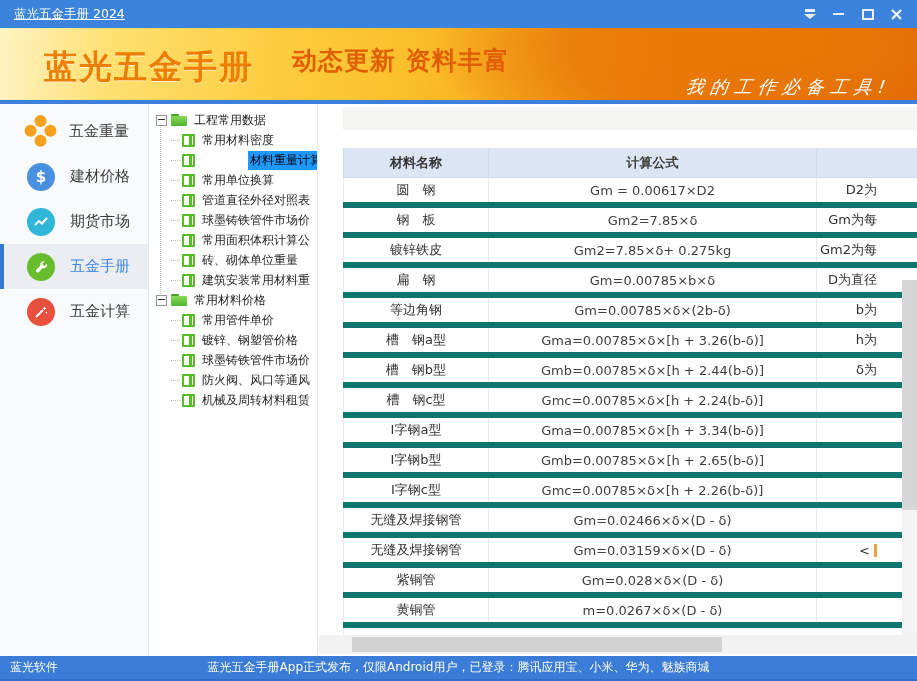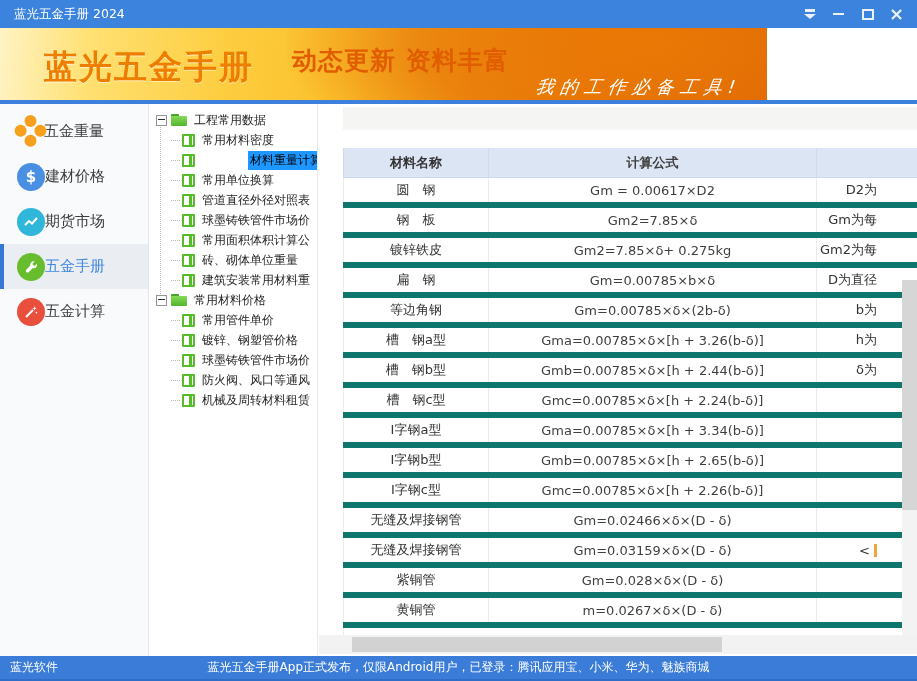--- a/index.html
+++ b/index.html
@@ -1,48 +1,48 @@
 <!DOCTYPE html>
 <html><head>
 <meta charset="utf-8">
 <style>
   html,body{margin:0;padding:0;background:#cfd6e0;}
   .window{position:relative;width:917px;height:681px;overflow:hidden;background:#fff;
           font-family:"DejaVu Sans","Liberation Sans",sans-serif;font-size:12px;color:#333;}
 
   
   .titlebar{position:absolute;left:0;top:0;width:917px;height:28px;background:#3c83dd;
-            display:flex;align-items:center;color:#fff;}
+            display:flex;align-items:center;color:#fff;text-decoration:underline;}
   .titlebar .title{margin-left:14px;font-size:12.5px;}
   .winbtns{position:absolute;right:6px;top:0;height:28px;display:flex;align-items:center;}
   .winbtn{width:29px;height:28px;display:flex;align-items:center;justify-content:center;cursor:pointer;}
   .skinicon{position:relative;width:12px;height:10px;}
   .skinicon::before{content:"";position:absolute;left:1px;top:0;width:10px;height:3px;background:#eaf1fb;}
   .skinicon::after{content:"";position:absolute;left:0;top:5px;border-left:6px solid transparent;
                    border-right:6px solid transparent;border-top:5px solid #eaf1fb;}
   .minicon{width:11px;height:2px;background:#eaf1fb;}
   .maxicon{width:8px;height:7px;border:2px solid #eaf1fb;}
   .closeicon::before{content:"\00d7";font-size:18px;font-weight:bold;color:#eaf1fb;line-height:1;}
 
   
-  .banner{position:absolute;left:0;top:28px;width:767px;height:72px;overflow:hidden;
+  .banner{position:absolute;left:0;top:28px;width:917px;height:72px;overflow:hidden;
           background:linear-gradient(95deg,#fff3c4 0%,#ffe071 12%,#fdCD3f 30%,#fbbf2a 45%,#f5a117 60%,#ee8108 78%,#e06d06 100%);}
   .banner::after{content:"";position:absolute;right:-80px;top:-40px;width:560px;height:190px;
           background:radial-gradient(ellipse at 65% 30%,rgba(233,120,5,.85) 0%,rgba(226,105,4,.55) 45%,rgba(226,105,4,0) 72%);}
   .brand{position:absolute;left:44px;top:17px;font-size:33px;font-weight:bold;color:#ee7e00;
          text-shadow:0 1px 0 rgba(255,255,255,.55);z-index:2;letter-spacing:2px;}
   .slogan{position:absolute;left:292px;top:16px;font-size:25px;font-weight:bold;color:#e05e00;z-index:2;letter-spacing:1px;}
   .tagline{position:absolute;right:26px;top:47px;font-size:18px;color:#ffffff;z-index:2;
            letter-spacing:6px;font-style:italic;transform:skewX(-8deg);}
   .banner-stripe{position:absolute;left:0;top:100px;width:917px;height:4px;background:#3c7fdd;}
 
   
   .sidebar{position:absolute;left:0;top:104px;width:149px;bottom:25px;background:#f9fafc;
            border-right:1px solid #e3e7ed;padding-top:5px;box-sizing:border-box;}
-  .side-item{height:45px;display:flex;align-items:center;padding-left:17px;cursor:pointer;}
+  .side-item{height:45px;display:flex;align-items:center;padding-left:27px;gap:15px;cursor:pointer;}
   .side-item .slabel{font-size:15px;color:#3c3c3c;}
   .side-item.selected{background:#eaedf1;box-shadow:inset 4px 0 0 #3578d3;}
   .side-item.selected .slabel{color:#3f86e0;}
   .icon-circle{width:28px;height:28px;border-radius:50%;display:flex;align-items:center;
                justify-content:center;color:#fff;font-weight:bold;font-size:15px;flex:none;}
   .flower{width:27px;height:27px;position:relative;transform:rotate(45deg);flex:none;}
   .flower i{position:absolute;width:12px;height:12px;border-radius:50%;}
   .flower i:nth-child(1){left:0;top:0;}   .flower i:nth-child(2){left:14px;top:0;}
   .flower i:nth-child(3){left:0;top:14px;}.flower i:nth-child(4){left:14px;top:14px;}
 

